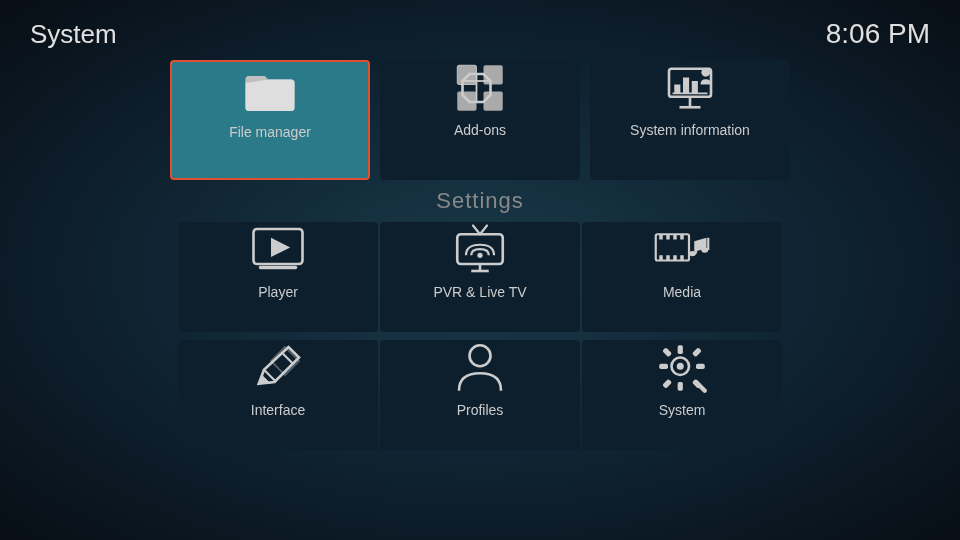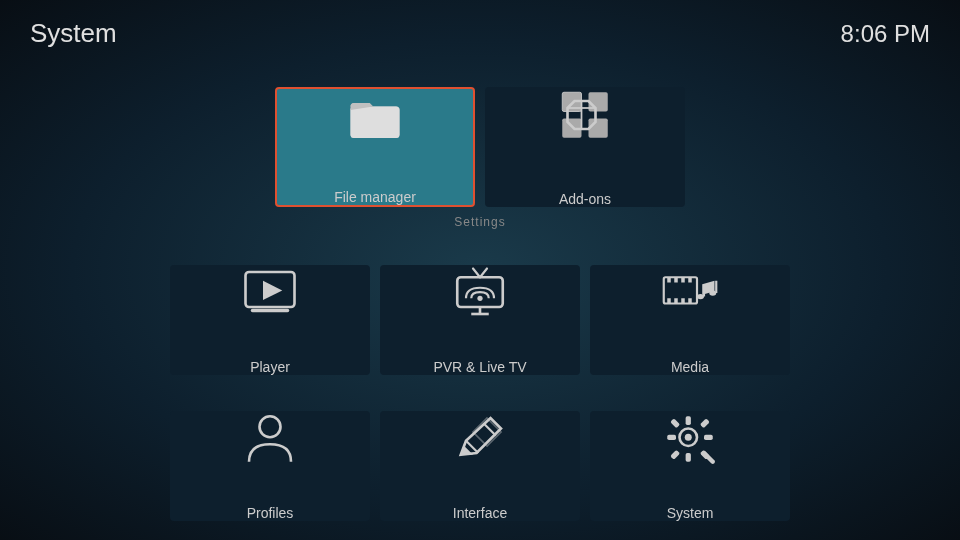--- a/index.html
+++ b/index.html
@@ -21,44 +21,43 @@
       padding: 18px 30px 10px 30px;
     }
 
     .header-title {
       font-size: 26px;
       font-weight: 300;
       color: #e0e0e0;
     }
 
     .header-time {
-      font-size: 24px;
+      font-size: 28px;
       font-weight: 300;
       color: #e0e0e0;
     }
 
     .top-row {
       display: flex;
       justify-content: center;
       gap: 10px;
       padding: 0 30px;
       margin-bottom: 8px;
     }
 
     .tile {
       background: #0d1f2d;
       border-radius: 4px;
       display: flex;
       flex-direction: column;
       align-items: center;
-      justify-content: space-between;
+      justify-content: flex-start;
       cursor: pointer;
       transition: background 0.2s;
       position: relative;
-      margin-top: 28px;
     }
 
     .tile-label {
       font-size: 14px;
       color: #cccccc;
       text-align: center;
       font-weight: 400;
     }
 
     .top-tile {
@@ -70,30 +69,30 @@
       background: #2a7a8a;
       border: 2px solid #e05030;
     }
 
     .settings-section {
       padding: 0 30px;
     }
 
     .settings-label {
       text-align: center;
-      font-size: 12px;
+      font-size: 22px;
       color: #888888;
       margin-bottom: 8px;
       letter-spacing: 1px;
     }
 
     .grid-row {
       display: flex;
       justify-content: center;
-      gap: 10px;
+      gap: 2px;
       margin-bottom: 8px;
     }
 
     .grid-tile {
       width: 200px;
       height: 110px;
     }
 
     
     .svg-icon {
@@ -140,20 +139,39 @@
         <rect x="6" y="6" width="22" height="22" rx="2" fill="none" stroke="#ccc" stroke-width="1"></rect>
 
         <path d="M12 24 L20 16 L36 16 L44 24 L44 40 L36 48 L20 48 L12 40 Z" fill="none" stroke="#ccc" stroke-width="3"></path>
         <line x1="12" y1="24" x2="44" y2="24" stroke="#ccc" stroke-width="2"></line>
         <line x1="28" y1="16" x2="28" y2="48" stroke="#ccc" stroke-width="2"></line>
       </svg>
     </div>
     <span class="tile-label">Add-ons</span>
   </div>
 
+  <div class="tile top-tile">
+    <div class="svg-icon">
+      <svg viewBox="0 0 64 64" xmlns="http://www.w3.org/2000/svg">
+
+        <rect x="8" y="10" width="48" height="32" rx="3" fill="none" stroke="#ccc" stroke-width="3"></rect>
+        <line x1="32" y1="42" x2="32" y2="54" stroke="#ccc" stroke-width="3"></line>
+        <line x1="20" y1="54" x2="44" y2="54" stroke="#ccc" stroke-width="3"></line>
+
+        <rect x="14" y="28" width="7" height="10" fill="#ccc"></rect>
+        <rect x="24" y="20" width="7" height="18" fill="#ccc"></rect>
+        <rect x="34" y="24" width="7" height="14" fill="#ccc"></rect>
+        <line x1="12" y1="38" x2="52" y2="38" stroke="#ccc" stroke-width="2"></line>
+
+        <circle cx="50" cy="14" r="5" fill="#ccc"></circle>
+        <path d="M44 28 Q44 22 50 22 Q56 22 56 28" fill="#ccc"></path>
+      </svg>
+    </div>
+    <span class="tile-label">System information</span>
+  </div>
 
 
 </div>
 
 <div class="settings-section">
   <div class="settings-label">Settings</div>
 
   <div class="grid-row">
 
     <div class="tile grid-tile">
@@ -214,40 +232,40 @@
 
   </div>
 
   <div class="grid-row">
 
 
     <div class="tile grid-tile">
       <div class="svg-icon">
         <svg viewBox="0 0 64 64" xmlns="http://www.w3.org/2000/svg">
 
-          <circle cx="32" cy="18" r="12" fill="none" stroke="#ccc" stroke-width="3"></circle>
-          <path d="M8 58 Q8 38 32 38 Q56 38 56 58" fill="none" stroke="#ccc" stroke-width="3"></path>
-        </svg>
-      </div>
-      <span class="tile-label">Profiles</span>
-    </div>
-
-    <div class="tile grid-tile">
-      <div class="svg-icon">
-        <svg viewBox="0 0 64 64" xmlns="http://www.w3.org/2000/svg">
-
           <path d="M10 50 L16 34 L44 8 L56 20 L28 48 Z" fill="none" stroke="#ccc" stroke-width="3"></path>
           <line x1="16" y1="34" x2="30" y2="48" stroke="#ccc" stroke-width="2.5"></line>
           <line x1="36" y1="14" x2="50" y2="28" stroke="#ccc" stroke-width="2.5"></line>
           <path d="M10 50 L14 40 L24 50 Z" fill="#ccc"></path>
 
           <path d="M40 8 L56 24 L40 40 L24 24 Z" fill="none" stroke="#ccc" stroke-width="2" opacity="0.4"></path>
         </svg>
       </div>
       <span class="tile-label">Interface</span>
+    </div>
+
+    <div class="tile grid-tile">
+      <div class="svg-icon">
+        <svg viewBox="0 0 64 64" xmlns="http://www.w3.org/2000/svg">
+
+          <circle cx="32" cy="18" r="12" fill="none" stroke="#ccc" stroke-width="3"></circle>
+          <path d="M8 58 Q8 38 32 38 Q56 38 56 58" fill="none" stroke="#ccc" stroke-width="3"></path>
+        </svg>
+      </div>
+      <span class="tile-label">Profiles</span>
     </div>
 
     <div class="tile grid-tile">
       <div class="svg-icon">
         <svg viewBox="0 0 64 64" xmlns="http://www.w3.org/2000/svg">
 
           <circle cx="30" cy="30" r="10" fill="none" stroke="#ccc" stroke-width="3"></circle>
           <circle cx="30" cy="30" r="4" fill="#ccc"></circle>
 
           <rect x="27" y="6" width="6" height="10" rx="2" fill="#ccc"></rect>

